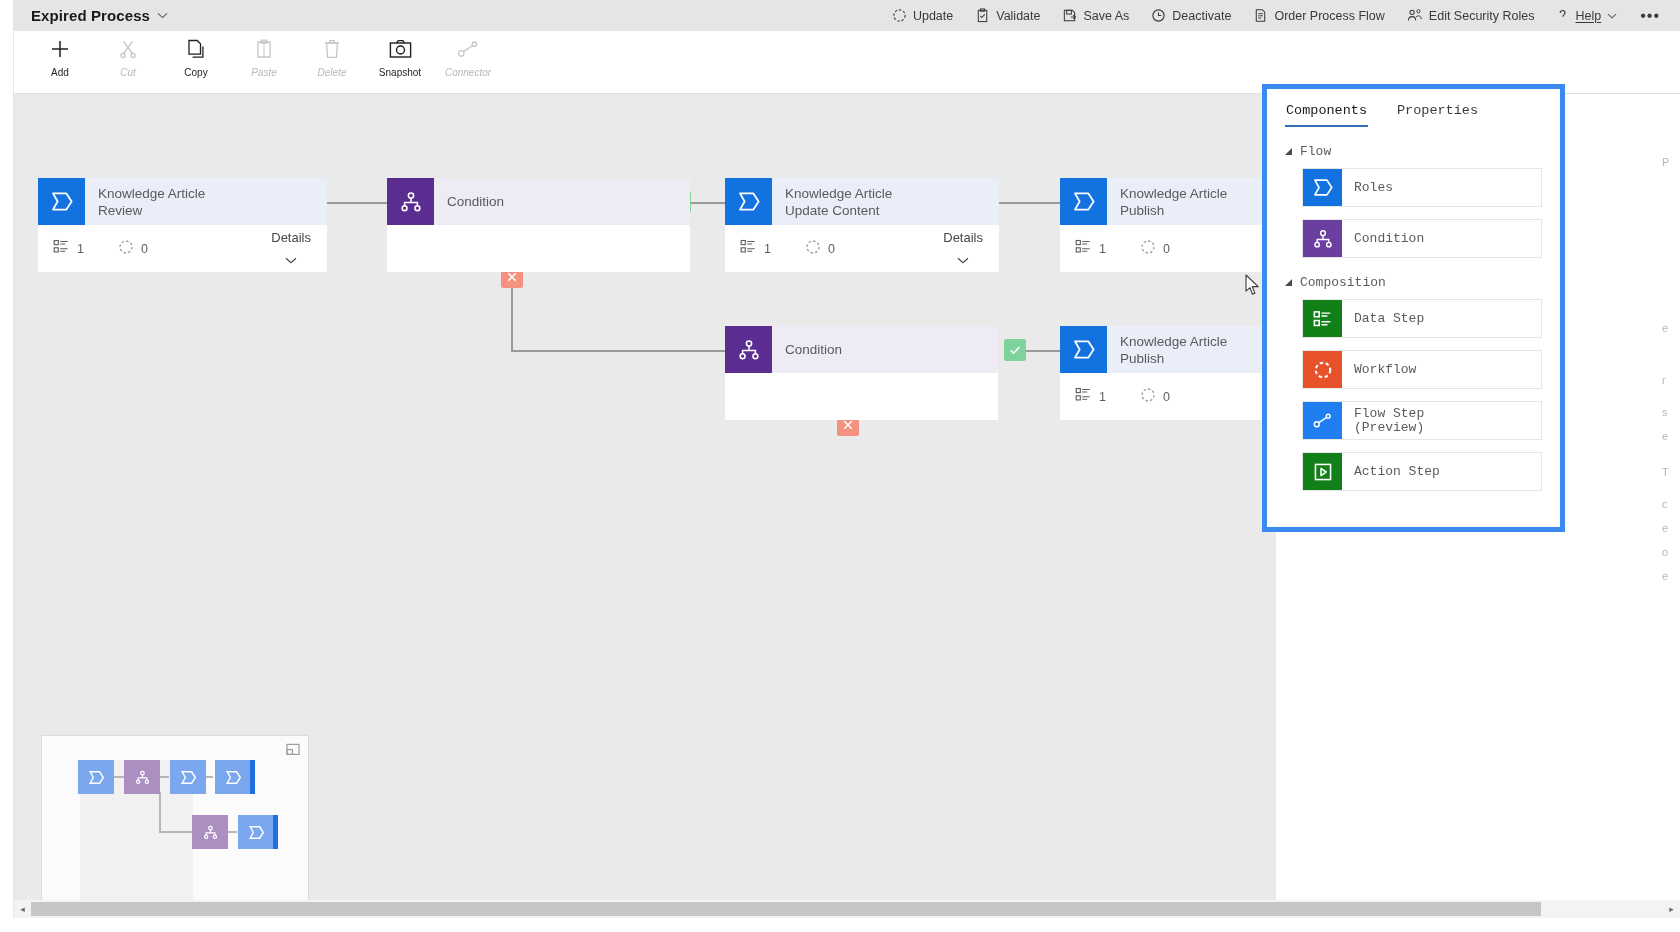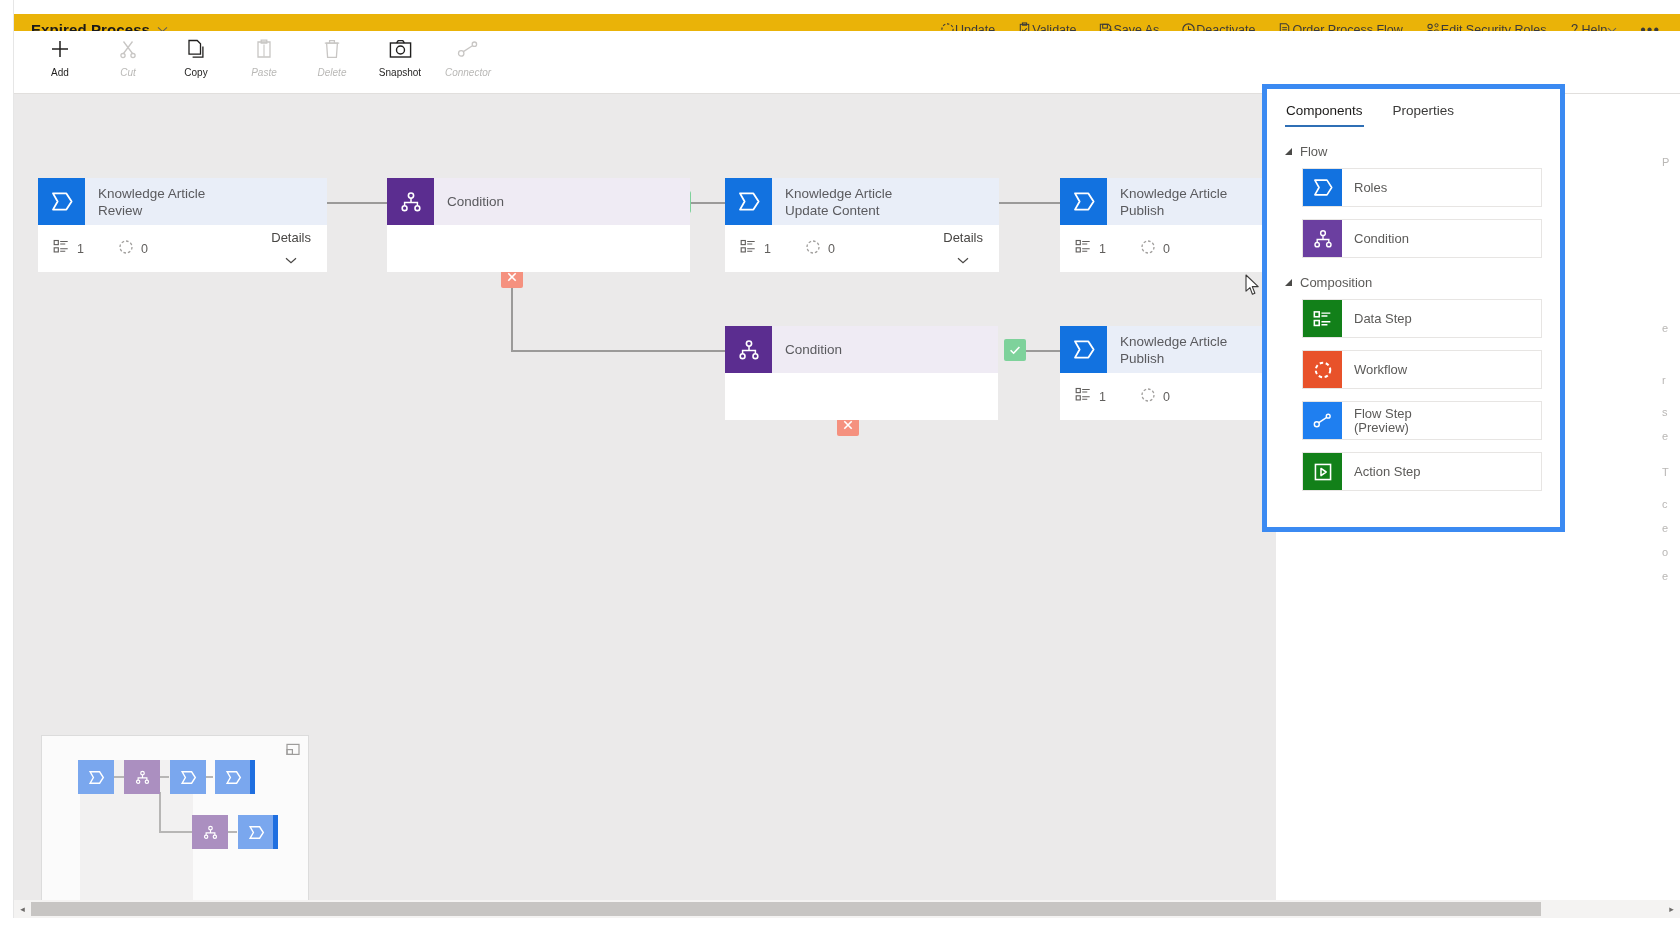--- a/index.html
+++ b/index.html
@@ -17,35 +17,35 @@
 
   
   .left-edge {
     position: absolute; left: 0; top: 0; width: 14px; height: 932px;
     background: #ffffff; border-right: 1px solid #e6e6e6;
   }
 
   
   .cmdbar {
     position: absolute; left: 14px; top: 0; right: 0; height: 31px;
-    background: #eab308;
-    display: flex; align-items: center; margin-top: 14px;
+    background: #e5e5e5;
+    display: flex; align-items: center;
   }
   .title-area { display: flex; align-items: center; gap: 7px; padding-left: 17px; }
   .title-text {
     font-size: 15px; font-weight: bold; color: #1b1a19; letter-spacing: .1px;
   }
   .chev-sm { color: #605e5c; font-size: 10px; line-height: 1; }
 
   .cmd-right {
     margin-left: auto; display: flex; align-items: center;
     gap: 0px; padding-right: 8px;
   }
   .cmd-btn {
-    display: flex; align-items: center; gap: 0;
+    display: flex; align-items: center; gap: 6px;
     padding: 5px 11px; cursor: pointer; white-space: nowrap;
   }
   .cmd-label { font-size: 12.5px; color: #3b3a39; }
   .cmd-label.underline-h { text-decoration: underline; text-underline-offset: 2px; }
   .ico { display: inline-block; line-height: 0; color: #3b3a39; }
   .ellipsis-btn { padding: 5px 12px; cursor: pointer; display: flex; align-items: center; }
   .ellipsis-dots { font-size: 16px; color: #3b3a39; letter-spacing: 1px; line-height: 1; }
 
   
   .ribbon {
@@ -168,21 +168,21 @@
   .panel-host {
     position: absolute; right: 0; top: 94px; bottom: 14px; width: 404px;
     background: #ffffff;
   }
   .bg-text {
     position: absolute; right: 2px; font-size: 11px; color: #b9b7b5;
     line-height: 13px; width: 16px; overflow: hidden; white-space: nowrap;
   }
   .panel {
     position: absolute; left: -14px; top: -10px; width: 303px; height: 448px;
-    background: #ffffff; border: 5px solid #3b8af2;
+    background: #ffffff; border: 5px solid #3b8af2; font-family: Liberation Mono, monospace;
   }
   .panel-inner { position: absolute; inset: 0; background: #ffffff; padding: 0 18px; }
   .tabs { display: flex; gap: 28px; padding-top: 10px; }
   .tab {
     font-size: 13.5px; color: #3b3a39; padding: 4px 1px 7px 1px; cursor: pointer;
   }
   .tab.active { color: #1b1a19; border-bottom: 2px solid #2f6fb5; }
   .group-hdr {
     display: flex; align-items: center; gap: 8px;
     margin-top: 17px; margin-bottom: 9px; cursor: pointer;

